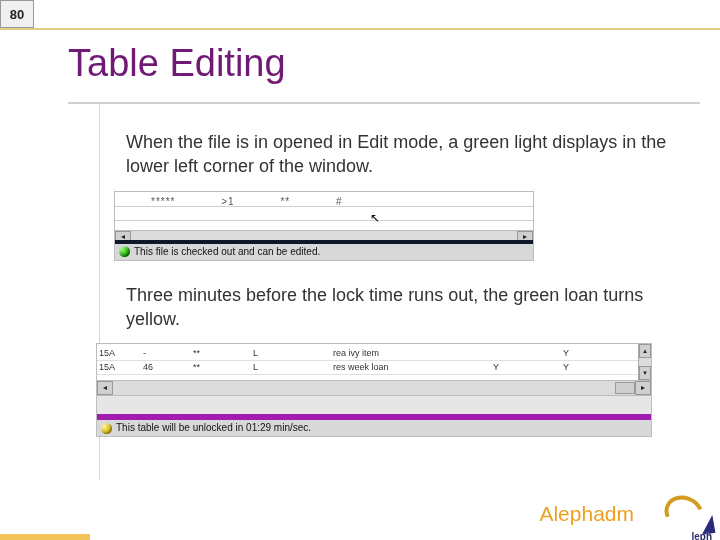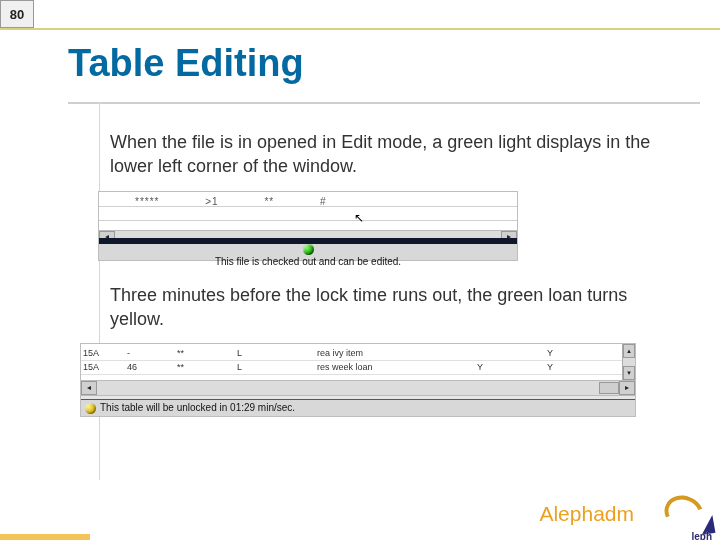--- a/index.html
+++ b/index.html
@@ -40,43 +40,43 @@
     right: 0;
     top: 28px;
     height: 2px;
     background: #ddcf80;
   }
   .title {
     position: absolute;
     left: 68px;
     top: 42px;
     font-size: 38px;
-    font-weight: bold;
-    color: #0369a1;
+    font-weight: normal;
+    color: #701a75;
     letter-spacing: 0px;
   }
   .title-underline {
     position: absolute;
     left: 68px;
     top: 102px;
     right: 20px;
     height: 2px;
     background: #cfcfcf;
   }
   .vrule {
     position: absolute;
     left: 99px;
     top: 102px;
     bottom: 60px;
     width: 1px;
     background: #d6d6d6;
   }
   .body {
     position: absolute;
-    left: 110px;
+    left: 126px;
     top: 130px;
     right: 50px;
     font-size: 18px;
     line-height: 1.35;
     color: #333;
   }
   .para {
     margin-bottom: 12px;
   }
   .shot-wrap {
@@ -123,36 +123,36 @@
     width:14px; height:12px; background:#d0d0d0; border:1px solid #999; position:absolute; top:0;
     display:flex; align-items:center; justify-content:center; font-size:8px;
   }
   .shot1 .scroll .arrow.left{ left:0;}
   .shot1 .scroll .arrow.right{ right:0;}
   .shot1 .cursor {
     position:absolute; top:18px; left:255px; font-size:12px; color:#000;
   }
   .shot1 .statusbar {
     position:absolute; left:0; right:0; bottom:0; height:16px;
-    background:#d8d8d8; border-top:6px solid #0f172a;
-    display:flex; align-items:center;flex-direction:column;
+    background:#d8d8d8; border-top:4px solid #0f172a;
+    display:flex; align-items:center;
   }
   .status-light {
     width:11px; height:11px; border-radius:50%;
     margin: 0 4px 0 4px;
     box-shadow: inset -1px -1px 2px rgba(0,0,0,0.4), inset 1px 1px 2px rgba(255,255,255,0.7);
     flex-shrink:0;
   }
   .light-green { background: radial-gradient(circle at 35% 35%, #7fff5a, #0a8a00 70%); }
   .light-yellow{ background: radial-gradient(circle at 35% 35%, #fff27a, #c9a500 70%); }
   .status-text { font-size:10px; color:#111; }
 
   .shot2 {
     width: 556px;
-    height: 74px;
+    height: 94px;
     background: #e6e6e6;
     border: 1px solid #bdbdbd;
     position: relative;
     font-family: "MS Sans Serif", Arial, sans-serif;
     font-size: 10px;
     color: #222;
     box-sizing: border-box;
   }
   .shot2 .grid {
     position:absolute; left:0; right:0; top:0; height:36px; background:#fff;
@@ -178,21 +178,21 @@
     border-bottom:1px solid #bbb;
   }
   .shot2 .scroll .arrow {
     width:14px; height:12px; background:#d0d0d0; border:1px solid #999; position:absolute; top:0;
     display:flex; align-items:center; justify-content:center; font-size:8px;
   }
   .shot2 .scroll .arrow.left{left:0;} .shot2 .scroll .arrow.right{right:0;}
   .shot2 .scroll .thumb{ position:absolute; right:16px; top:1px; width:18px; height:10px; background:#cfcfcf; border:1px solid #999;}
   .shot2 .statusbar {
     position:absolute; left:0; right:0; bottom:0; height:16px;
-    background:#d8d8d8; border-top:1px solid #a21caf;
+    background:#d8d8d8; border-top:6px solid #a21caf;
     display:flex; align-items:center;
   }
 
   .footer-name {
     position:absolute;
     right: 86px;
     bottom: 14px;
     font-size: 21px;
     font-weight: normal;
     color: #eca020;

